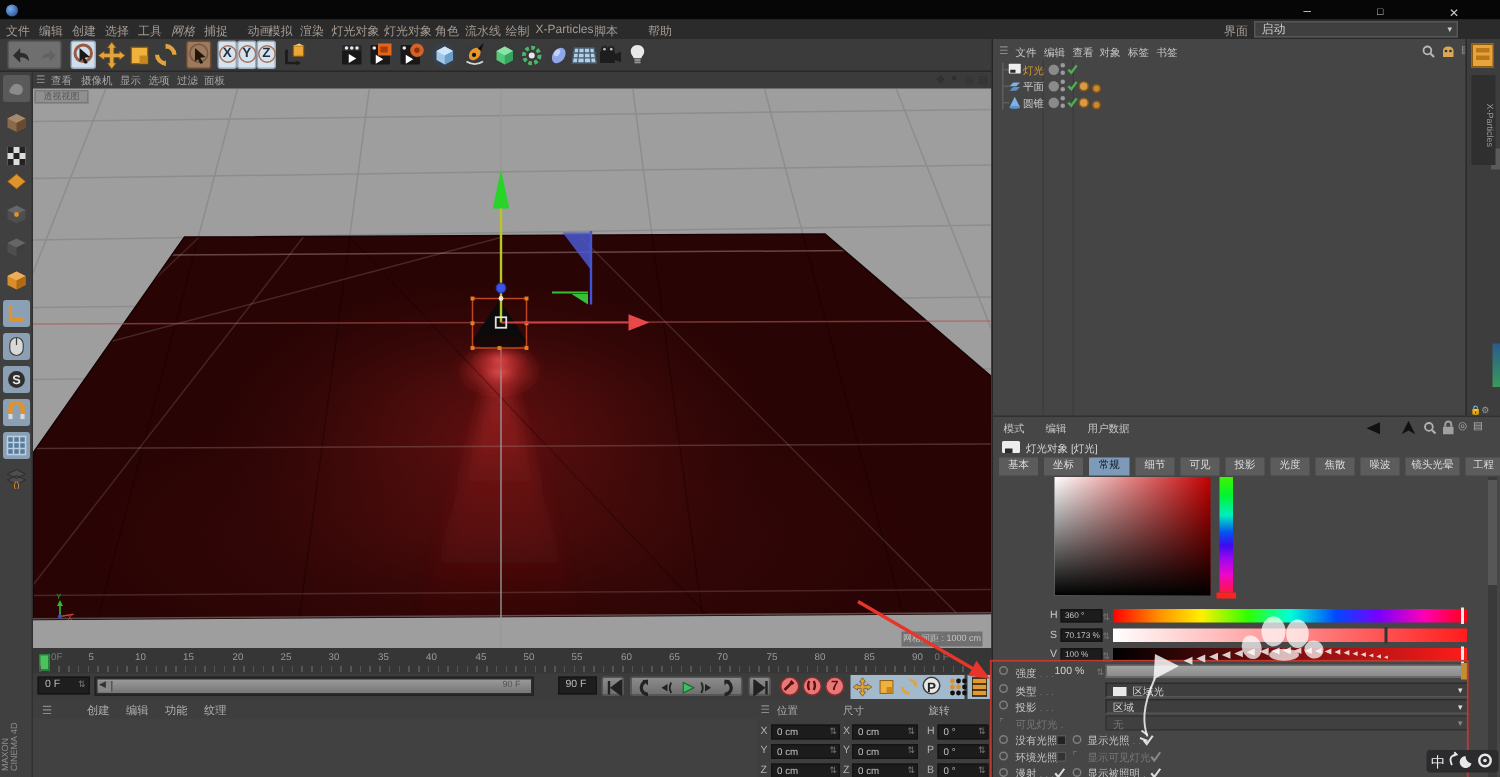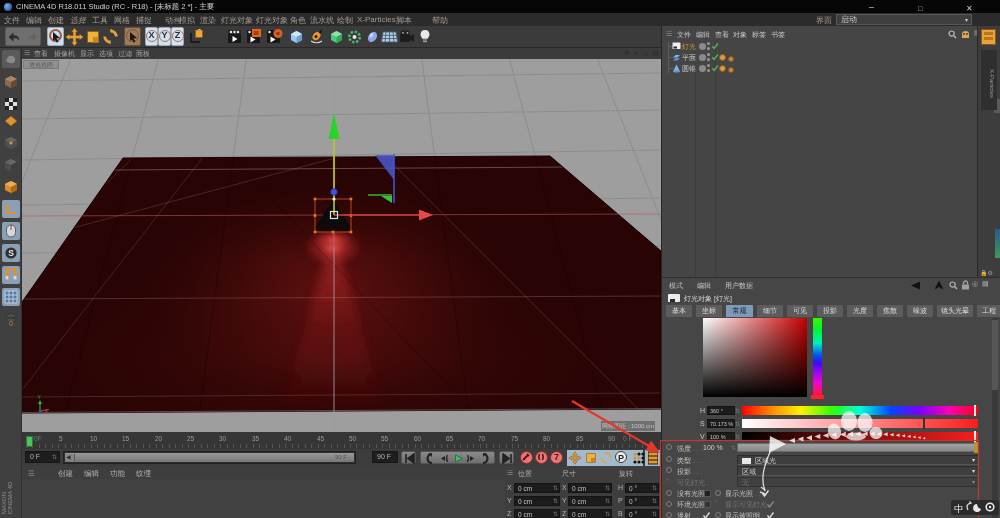--- a/index.html
+++ b/index.html
@@ -36,33 +36,32 @@
 #om{left:661px;top:26px;width:339px;height:251px;background:#454545;border-left:1px solid #262626;color:#c6c6c6;font-size:7px;}
 #am{left:661px;top:277px;width:339px;height:241px;background:#464646;border-left:1px solid #262626;border-top:1px solid #303030;color:#c6c6c6;font-size:7px;}
 .tab{position:absolute;top:0;height:12px;background:#5c5c5c;color:#dedede;font-size:7px;text-align:center;line-height:12px;}
 svg{display:block;}
 </style>
 </head>
 <body>
 
 <div id="titlebar" class="abs">
   <div class="ticon"></div>
-  <div class="ttext">CINEMA 4D R18.011 Studio (RC - R18) - [未标题 2 *] - 主要</div>
   <div class="winbtn" style="left:869px;top:1px;">–</div>
   <div class="winbtn" style="left:918px;top:2px;font-size:7px;">□</div>
   <div class="winbtn" style="left:966px;top:2px;font-size:8px;">✕</div>
 </div>
 
 <div id="menubar" class="abs">
   <span style="left:4px;">文件</span>
     <span style="left:26px;">编辑</span>
     <span style="left:48px;">创建</span>
-    <span style="left:70px;font-style:italic;">选择</span>
+    <span style="left:70px;">选择</span>
     <span style="left:92px;">工具</span>
-    <span style="left:114px;">网格</span>
+    <span style="left:114px;font-style:italic;">网格</span>
     <span style="left:136px;">捕捉</span>
     <span style="left:165px;">动画</span>
     <span style="left:179px;">模拟</span>
     <span style="left:200px;">渲染</span>
     <span style="left:221px;">灯光对象</span>
     <span style="left:256px;">灯光对象</span>
     <span style="left:290px;">角色</span>
     <span style="left:310px;">流水线</span>
     <span style="left:337px;">绘制</span>
     <span style="left:357px;">X-Particles</span>

